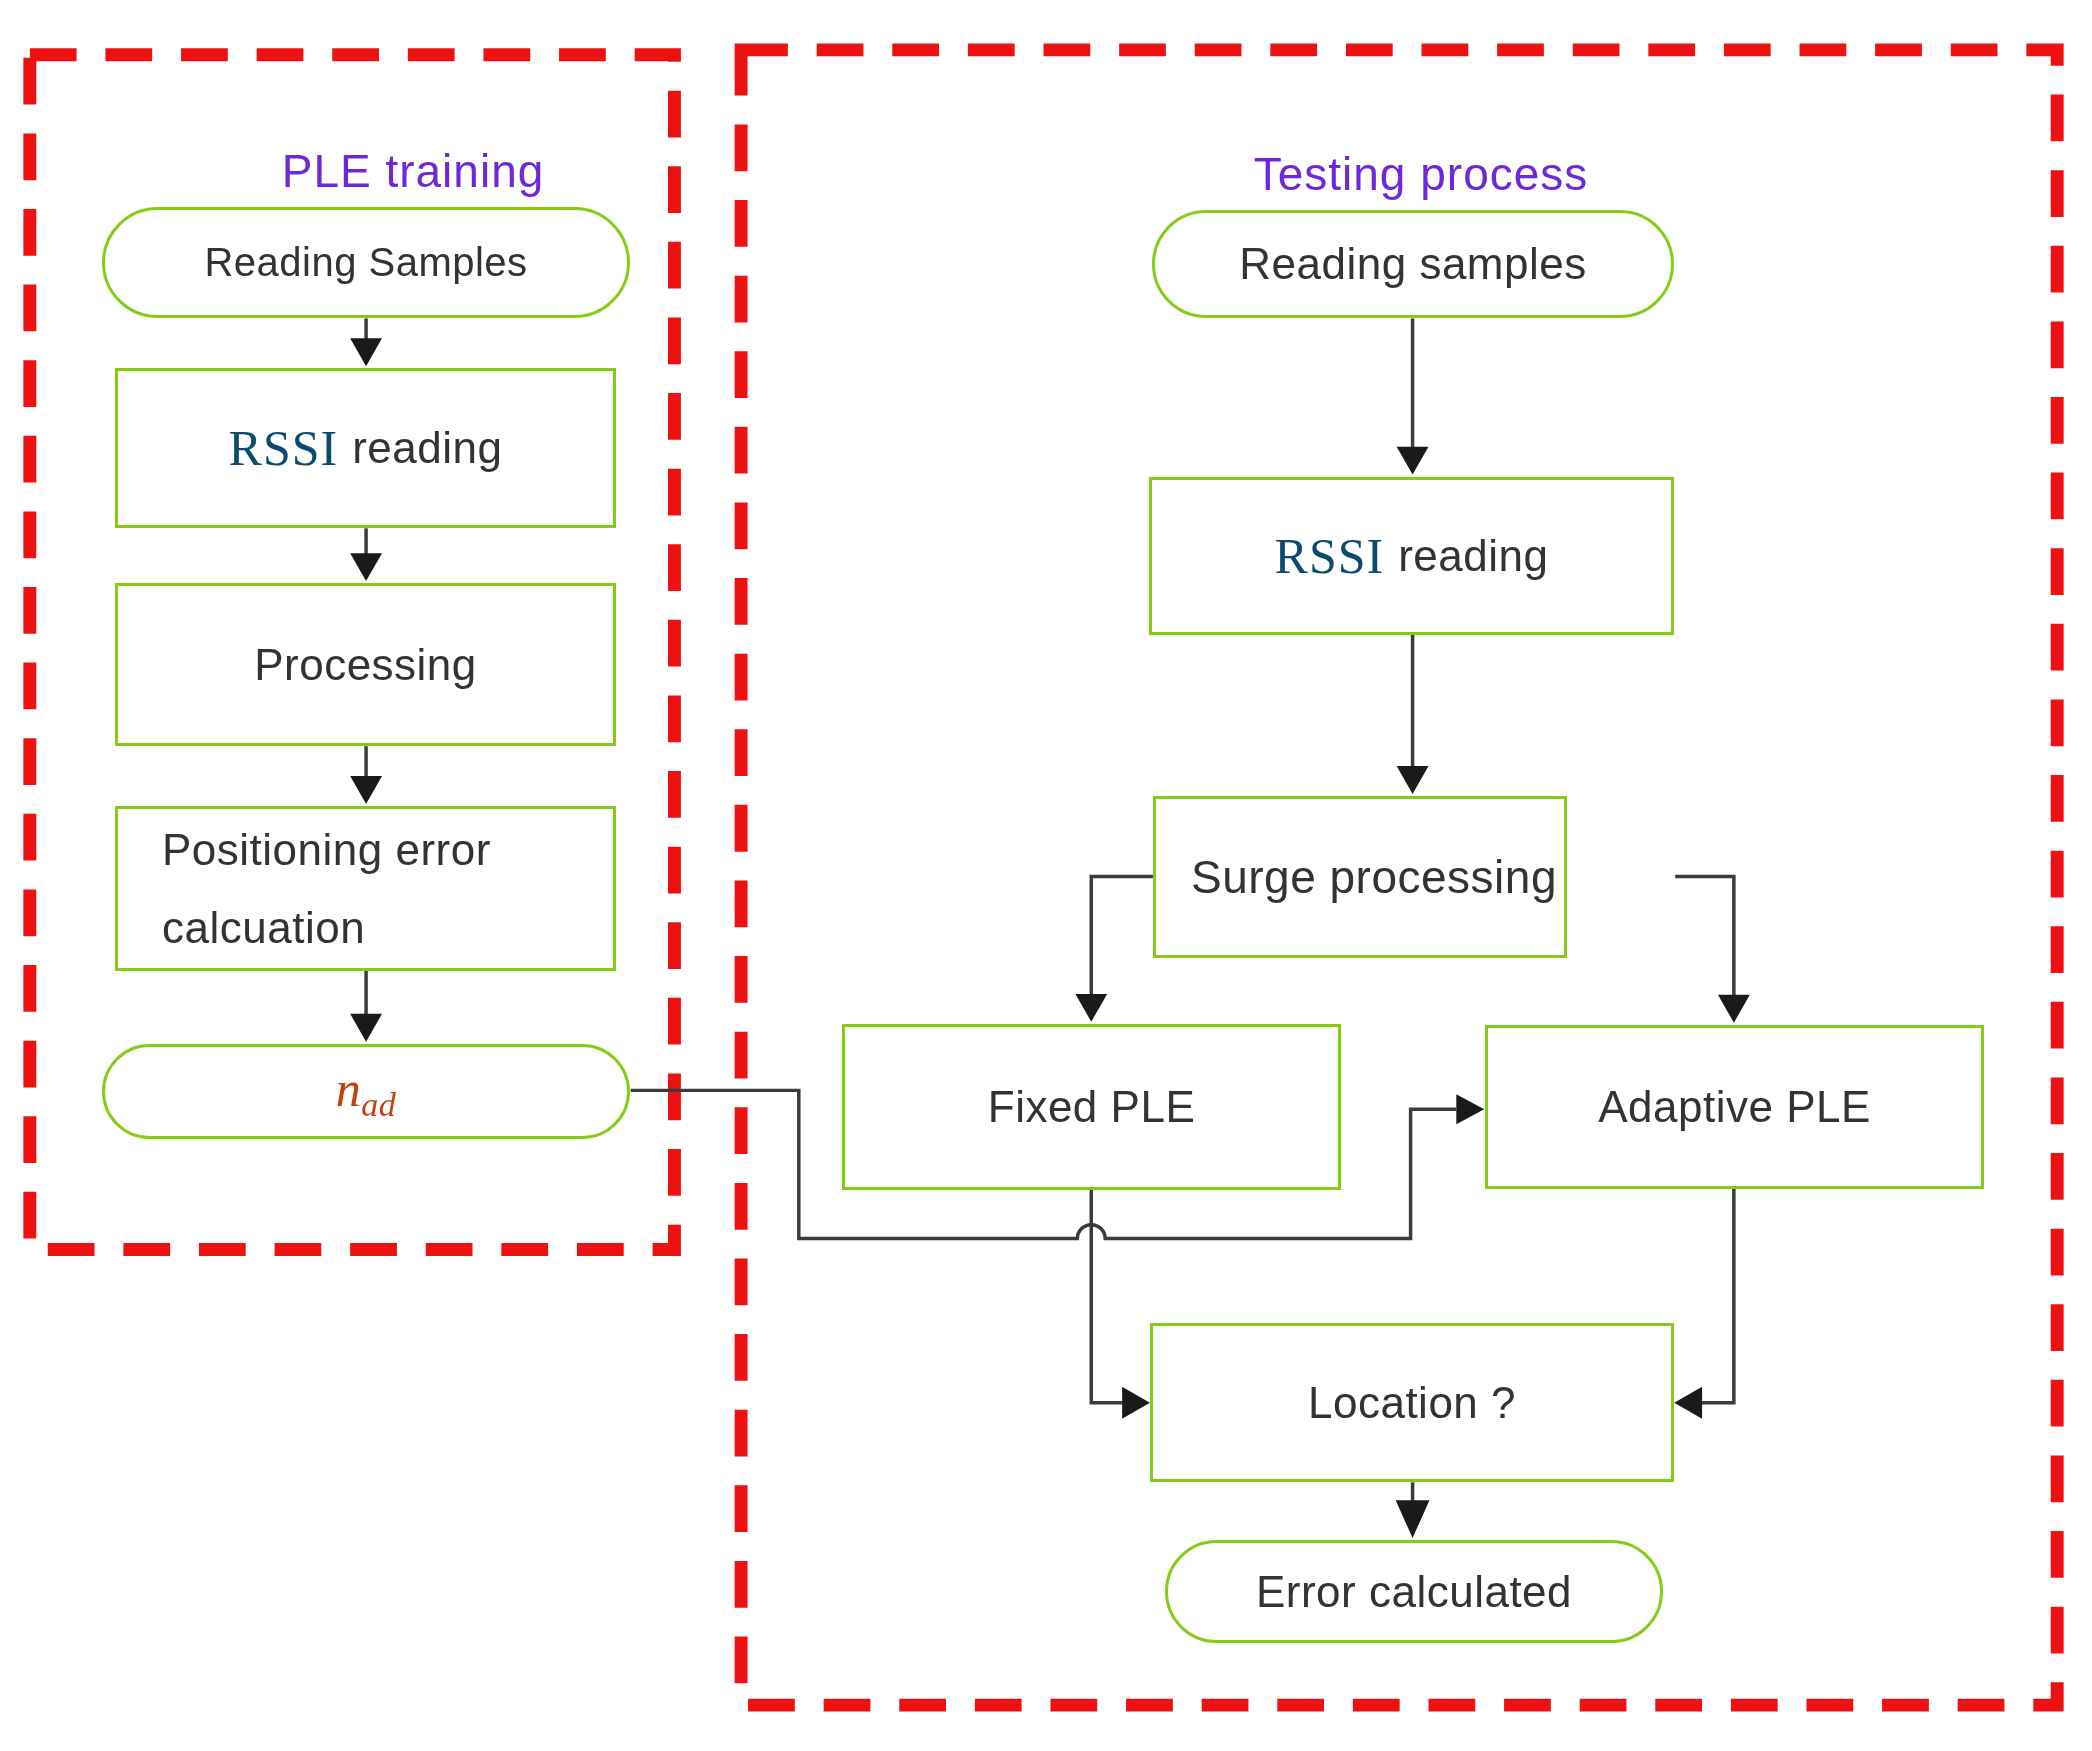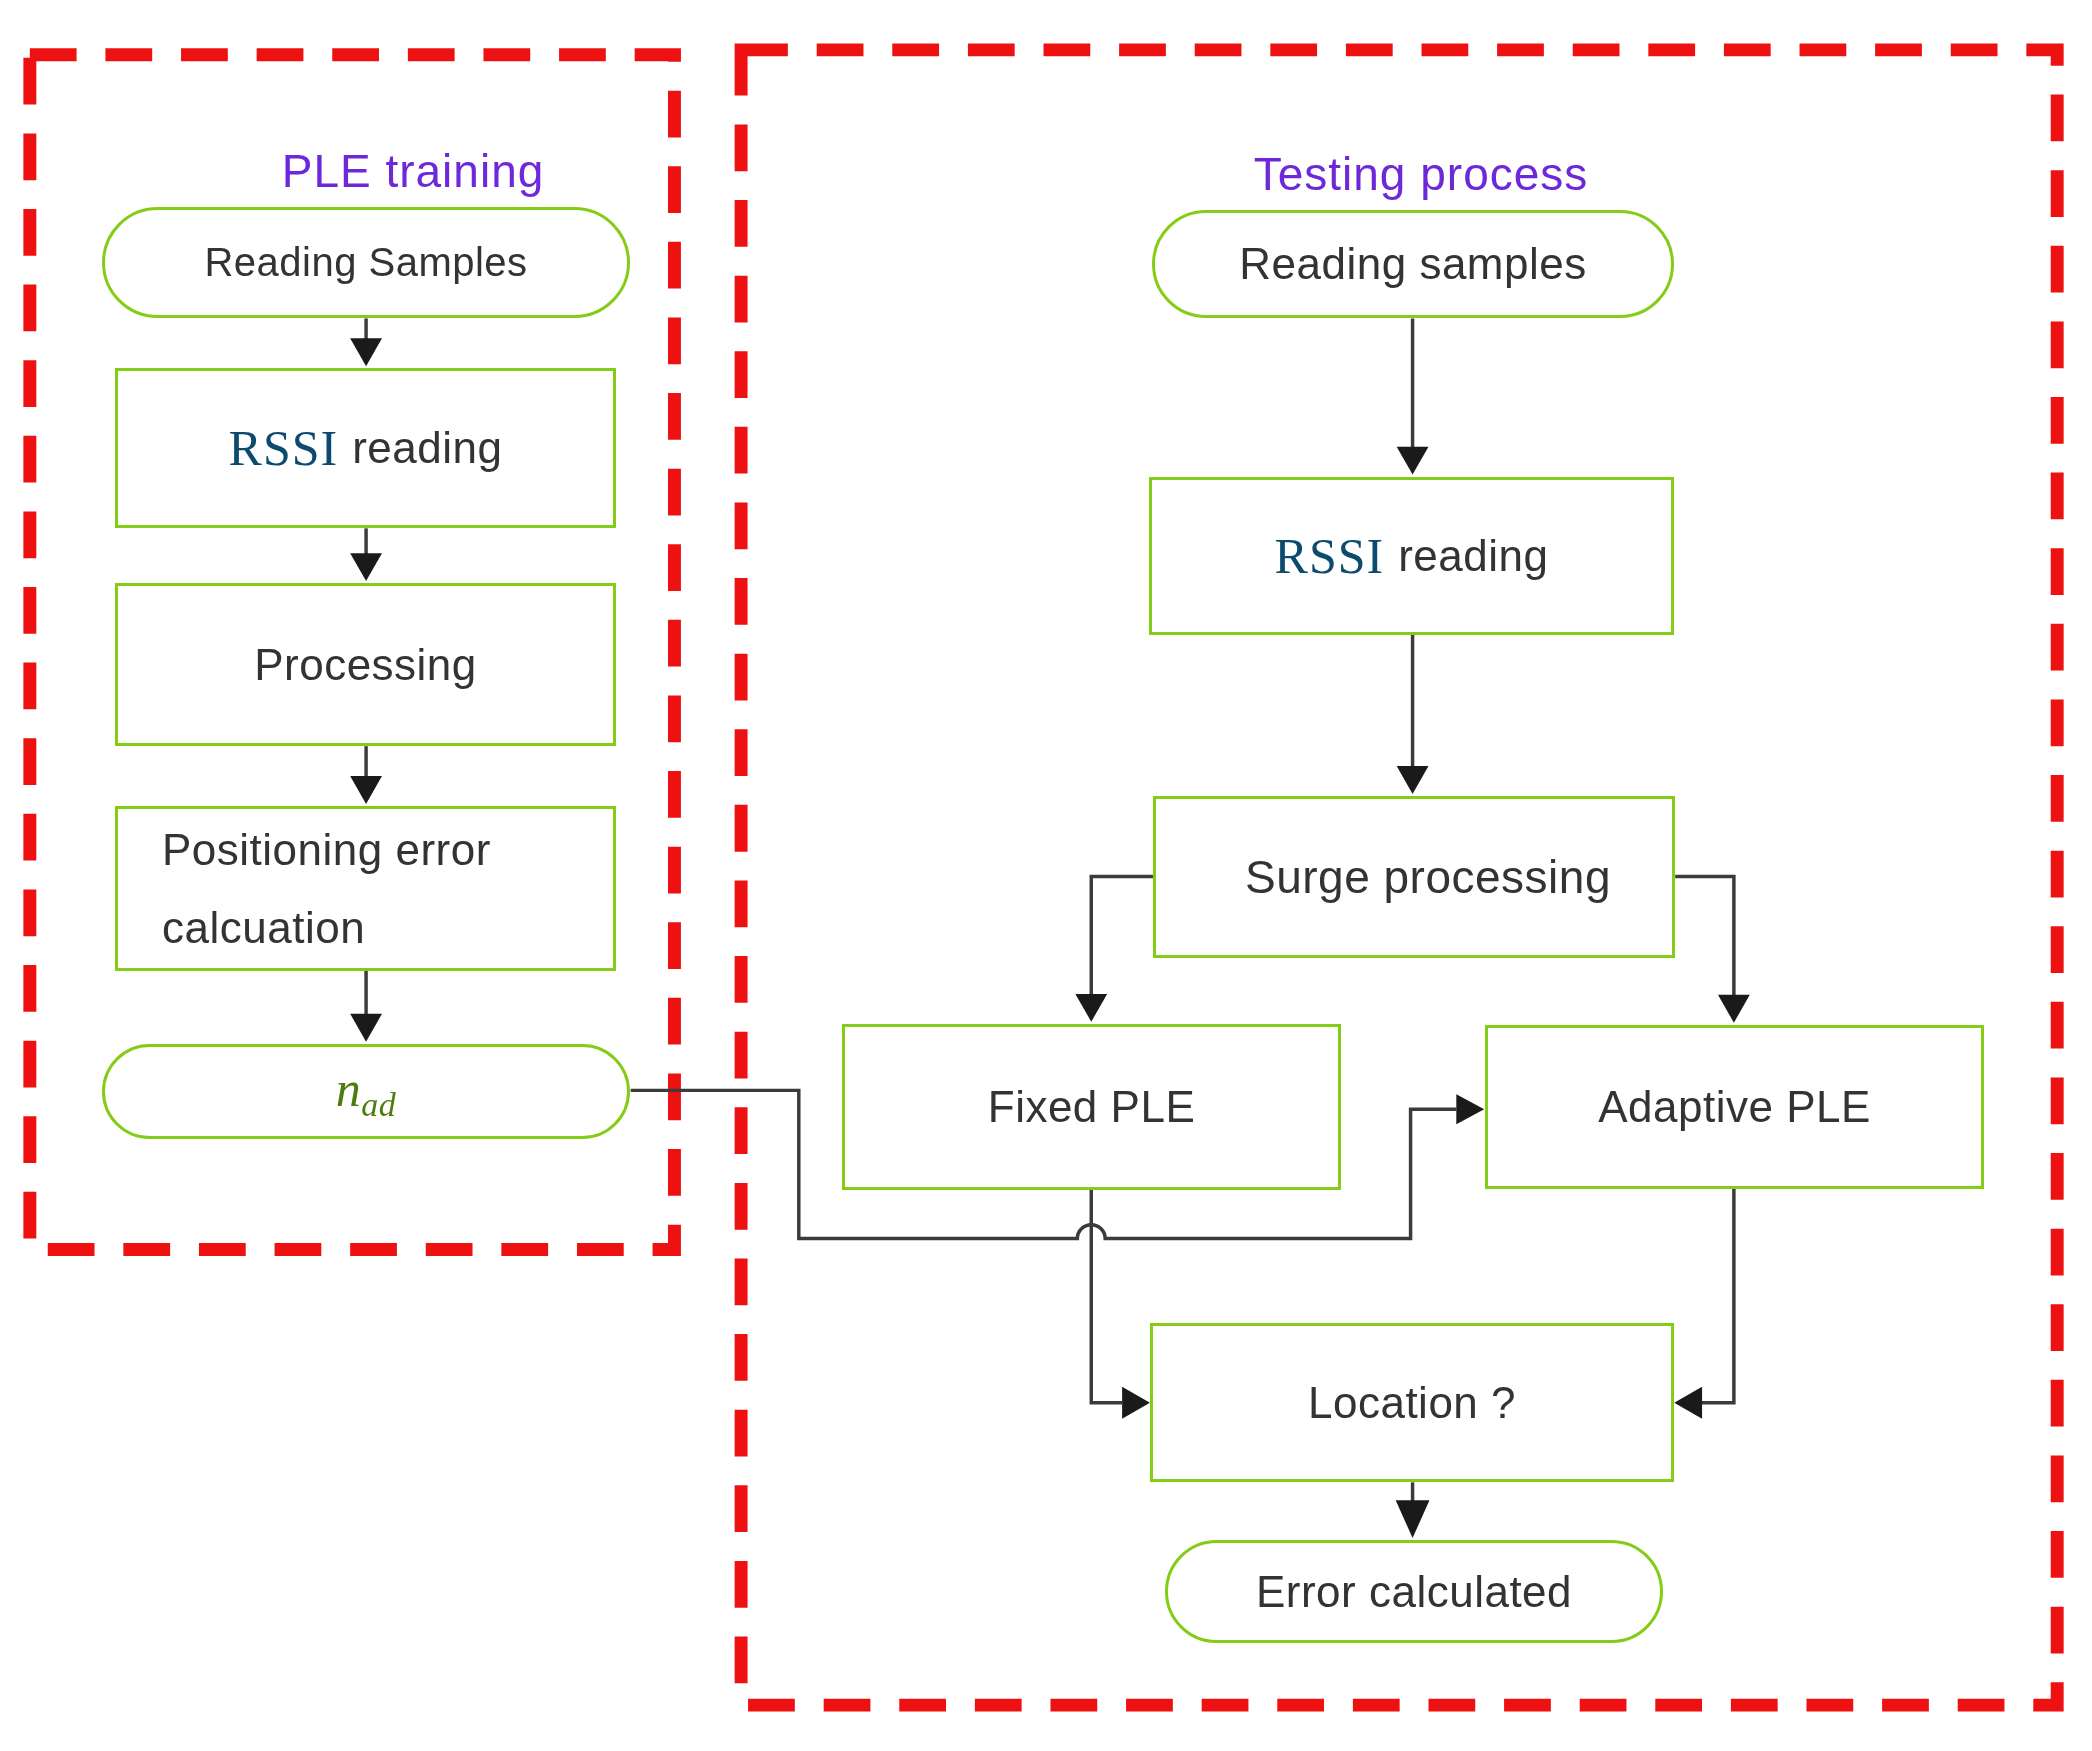--- a/index.html
+++ b/index.html
@@ -37,21 +37,21 @@
     font-family:"Liberation Serif","DejaVu Serif",serif;
     font-size:50px;
     color:#0c4a6e;
     margin-right:14px;
     letter-spacing:1px;
   }
   .mathy{
     font-family:"Liberation Serif","DejaVu Serif",serif;
     font-style:italic;
     font-size:50px;
-    color:#4d7c0f;
+    color:#c2410c;
     text-align:center;
   }
   .mathy .sub{
     font-size:34px;
     vertical-align:-10px;
   }
   .twoline{
     flex-direction:column;
     align-items:flex-start;
     justify-content:center;
@@ -135,21 +135,21 @@
 
   <div class="node oval" style="left:1152px; top:210px; width:522px; height:108px;">
     <span>Reading samples</span>
   </div>
 
   <div class="node" style="left:1149px; top:477px; width:525px; height:158px;">
     <span class="serifword">RSSI</span>
     <span>reading</span>
   </div>
 
-  <div class="node" style="left:1153px; top:796px; width:522px; height:162px; font-size:46px;padding-left:28px;">
+  <div class="node" style="left:1153px; top:796px; width:414px; height:162px; font-size:46px;padding-left:28px;">
     <span>Surge processing</span>
   </div>
 
   <div class="node" style="left:842px; top:1024px; width:499px; height:166px;">
     <span>Fixed PLE</span>
   </div>
 
   <div class="node" style="left:1485px; top:1025px; width:499px; height:164px;">
     <span>Adaptive PLE</span>
   </div>

